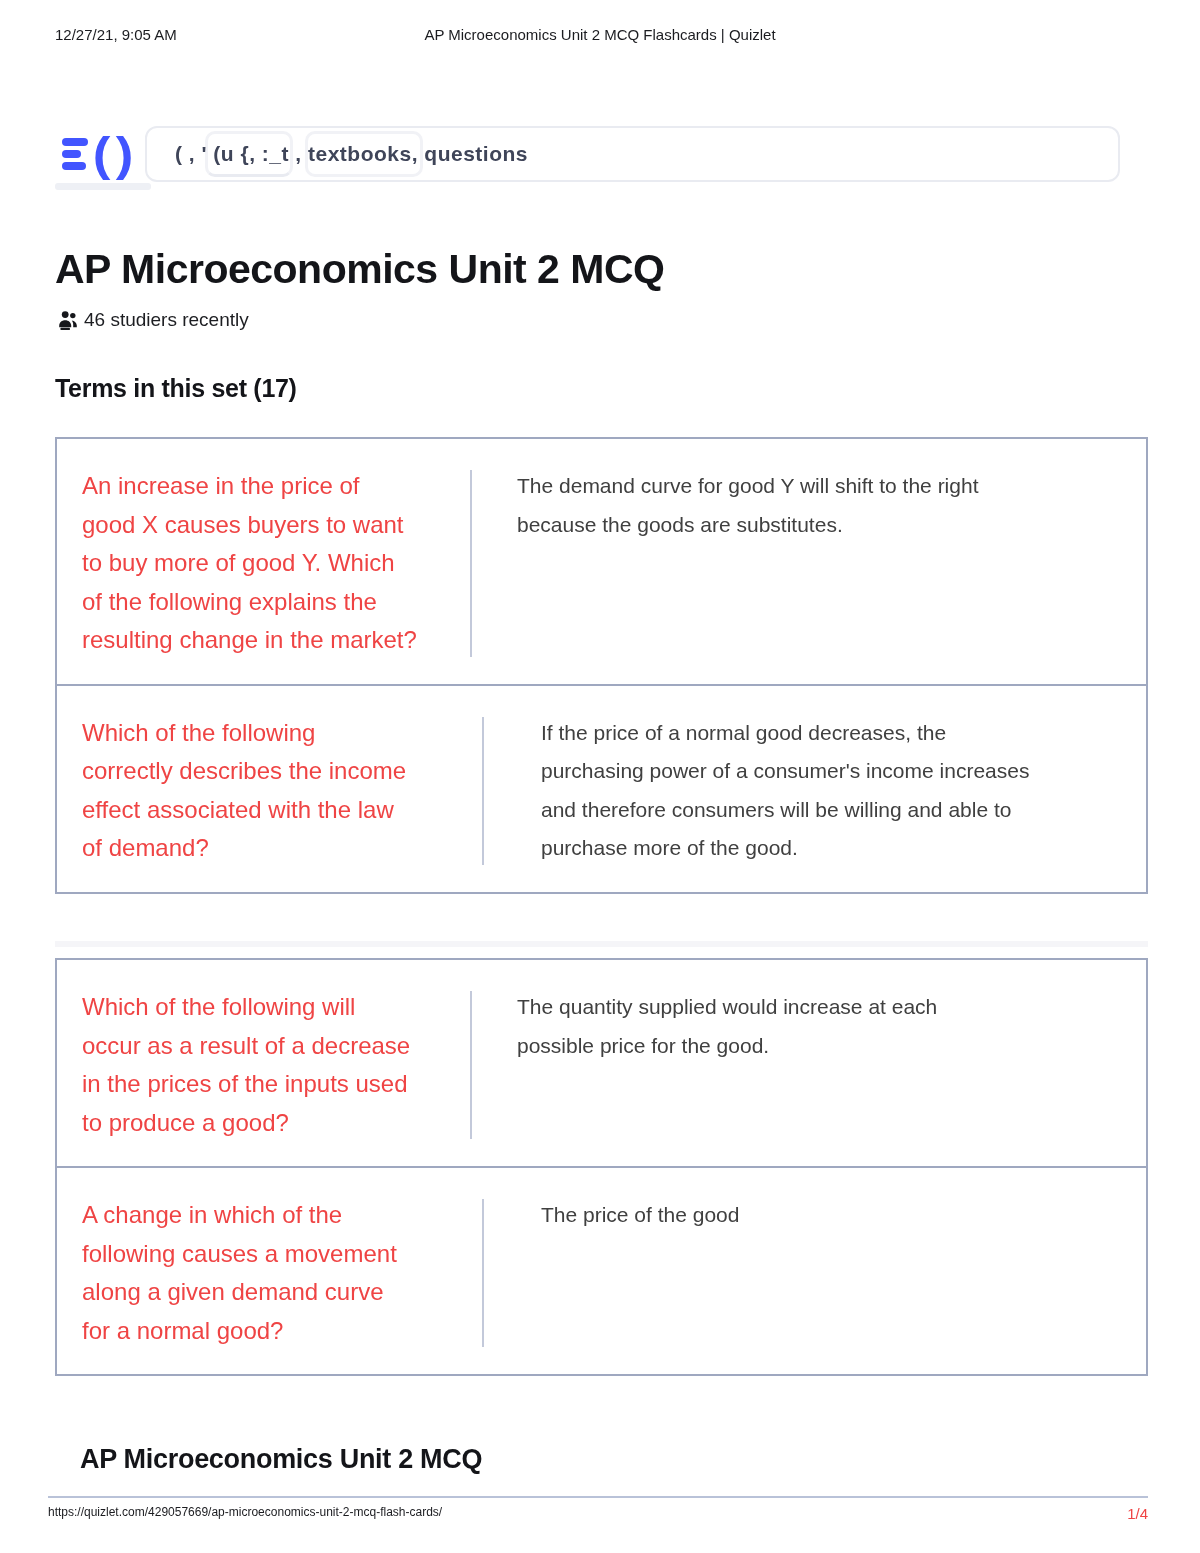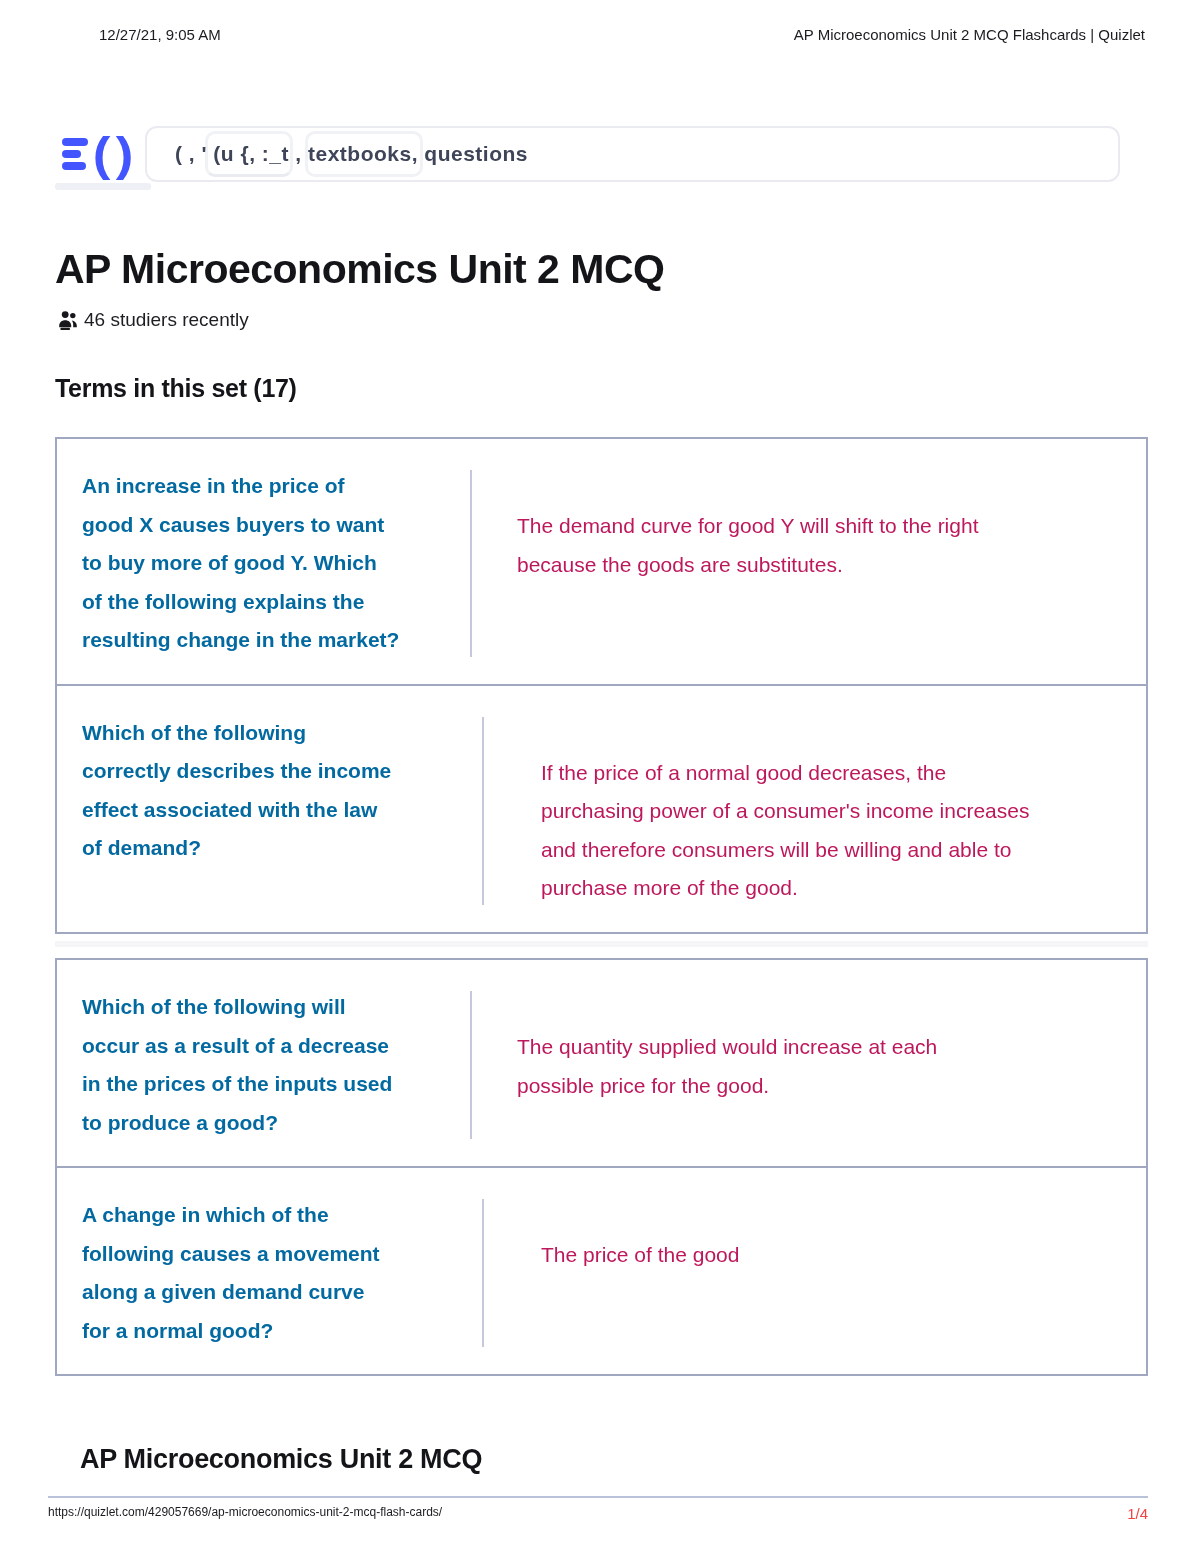--- a/index.html
+++ b/index.html
@@ -7,22 +7,22 @@
   body {
     position:relative;
     width:1200px; height:1553px;
     font-family:"Liberation Sans", sans-serif;
     color:#17181c;
     overflow:hidden;
   }
 
   
   .print-header { position:absolute; top:26px; left:55px; right:55px; height:20px; font-size:15px; color:#1b1c20; }
-  .print-timestamp { position:absolute; left:0; top:0;margin-left:44px; }
-  .print-doctitle { position:absolute; left:0; right:0; top:0; text-align:right; }
+  .print-timestamp { position:absolute; left:0; top:0; }
+  .print-doctitle { position:absolute; left:0; right:0; top:0; text-align:center; }
 
   
   .navbar { position:absolute; top:60px; left:0; right:0; height:90px; }
   .logo { position:absolute; left:62px; top:72px; display:flex; align-items:center; color:#4255ff; }
   .logo-bars { display:flex; flex-direction:column; gap:4px; margin-right:6px; }
   .logo-bars i { display:block; height:8px; border-radius:4px; background:#4255ff; }
   .logo-bars i:nth-child(1){ width:26px; }
   .logo-bars i:nth-child(2){ width:19px; }
   .logo-bars i:nth-child(3){ width:24px; }
   .logo-paren { font-size:46px; font-weight:bold; line-height:44px; transform:scaleX(1.15); }
@@ -62,30 +62,28 @@
   .page-break-band { position:absolute; left:55px; top:941px; width:1093px; height:6px; background:#f5f5f8; }
 
   .card {
     display:flex; align-items:stretch;
     border:2px solid #9fa8c0; background:#ffffff;
     padding:28px 28px 24px 25px;
   }
   .card + .card { margin-top:-2px;gap:12px; }
   .card-term {
     width:388px; flex:0 0 388px;
-    font-size:21px; line-height:38.5px; color:#0369a1;
+    font-size:24px; line-height:38.5px; color:#ef4444;
     white-space:pre-line;
-    font-weight:bold;
   }
   .card-divider { width:2px; background:#c3c9da; align-self:stretch; margin:3px 0; }
   .card-definition {
     flex:1; padding-left:45px;
-    font-size:21px; line-height:38.5px; color:#be185d;
+    font-size:21px; line-height:38.5px; color:#404040;
     white-space:pre-line;
-    margin-top:40px;
   }
 
   
   .bottom-heading {
     position:absolute; left:80px; top:1444px;
     font-size:27px; font-weight:800; letter-spacing:-0.3px; color:#141519;
   }
 
   
   .footer-rule { position:absolute; left:48px; top:1496px; width:1100px; height:2px; background:#b9c2d8; }

